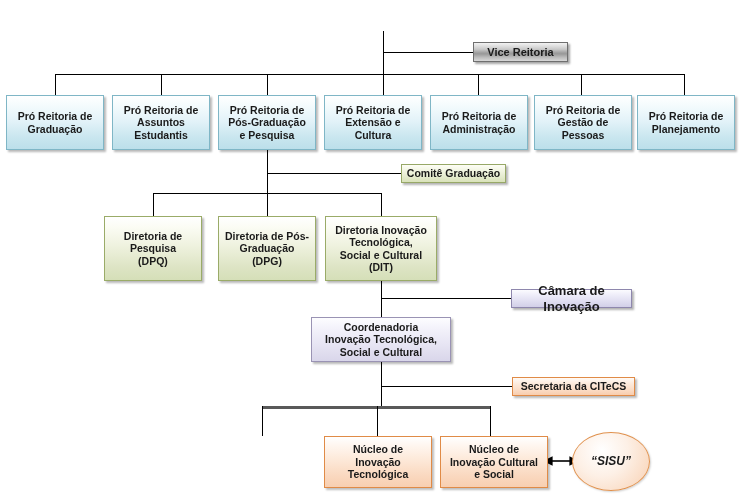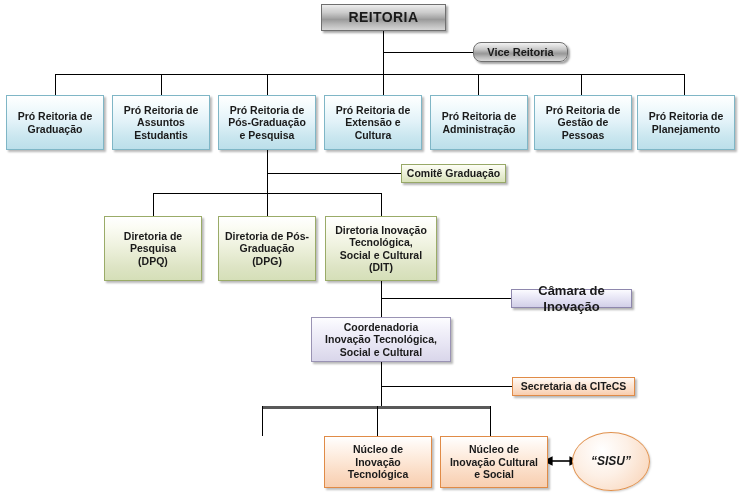--- a/index.html
+++ b/index.html
@@ -176,25 +176,22 @@
       <marker id="ahL" markerWidth="6" markerHeight="6" refX="5" refY="3" orient="auto">
         <path d="M6,0 L0,3 L6,6 z" fill="#000"></path>
       </marker>
       <marker id="ahR" markerWidth="6" markerHeight="6" refX="1" refY="3" orient="auto">
         <path d="M0,0 L6,3 L0,6 z" fill="#000"></path>
       </marker>
     </defs>
     <line x1="6" y1="10" x2="26" y2="10" stroke="#000" stroke-width="1.6" marker-start="url(#ahL)" marker-end="url(#ahR)"></line>
   </svg>
 
-  <div class="node node-root" style="left:321px; top:4px; width:125px; height:27px;">
-    <span class="label">REITORIA</span>
-  </div>
-
-  <div class="node node-vice" style="left:473px; top:42px; width:95px; height:20px;border-radius:8px;">
+
+  <div class="node node-vice" style="left:473px; top:42px; width:95px; height:20px;">
     <span class="label">Vice Reitoria</span>
   </div>
 
   <div class="node node-blue" style="left:6px; top:95px; width:98px; height:55px;">
     <span class="label">Pró Reitoria de<br>Graduação</span>
   </div>
   <div class="node node-blue" style="left:112px; top:95px; width:98px; height:55px;">
     <span class="label">Pró Reitoria de<br>Assuntos<br>Estudantis</span>
   </div>
   <div class="node node-blue" style="left:218px; top:95px; width:98px; height:55px;">

